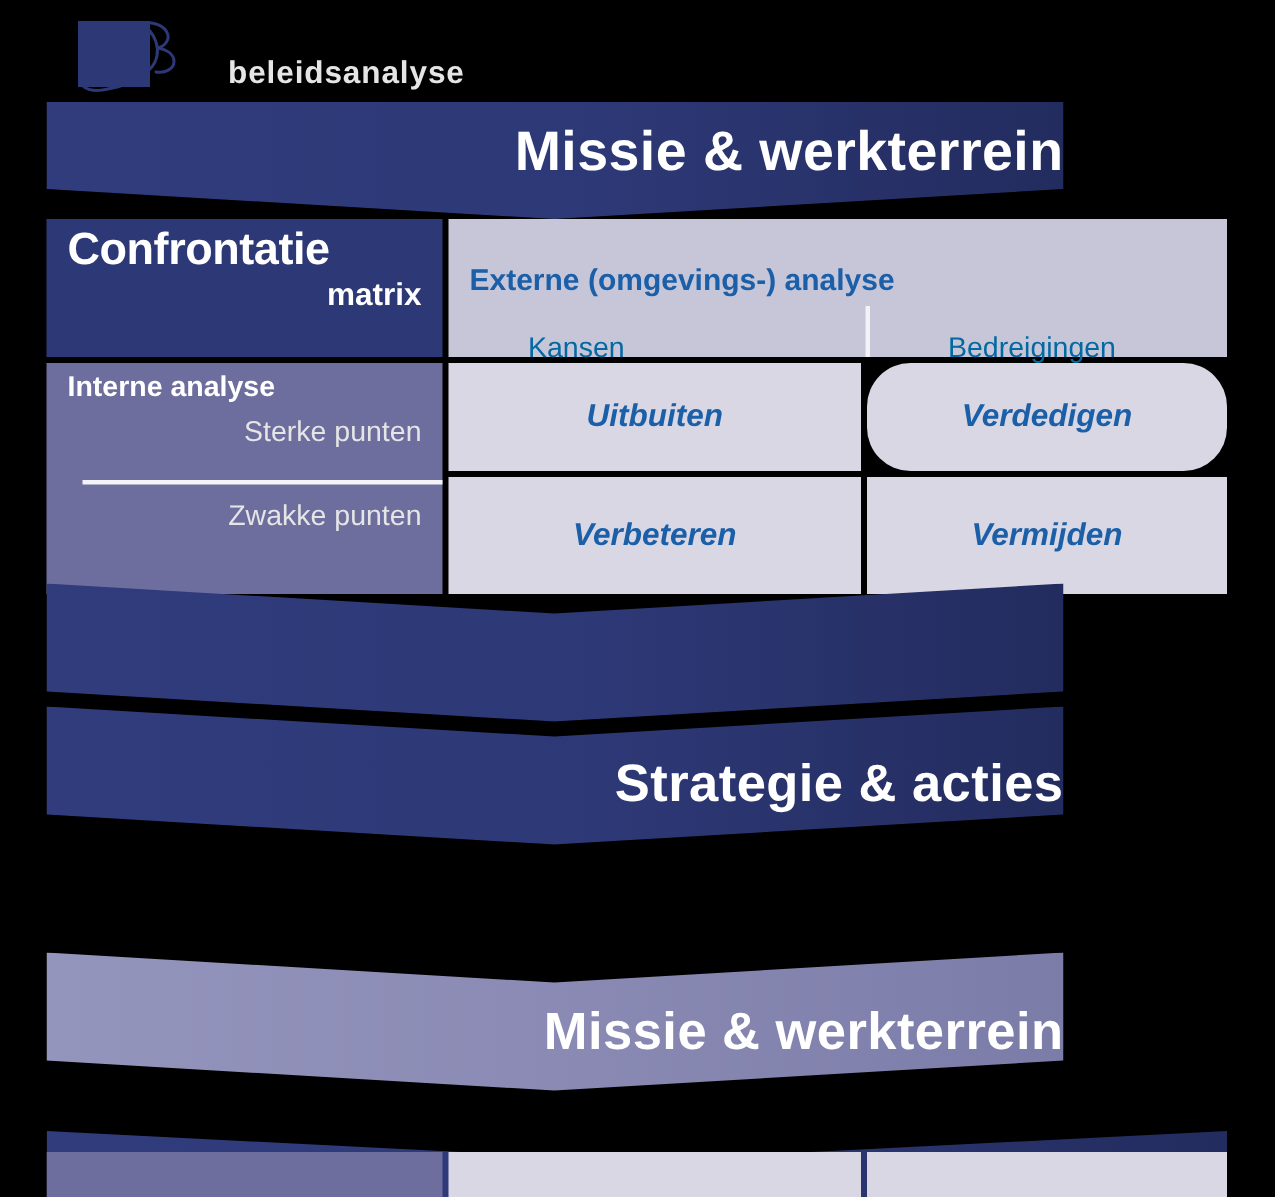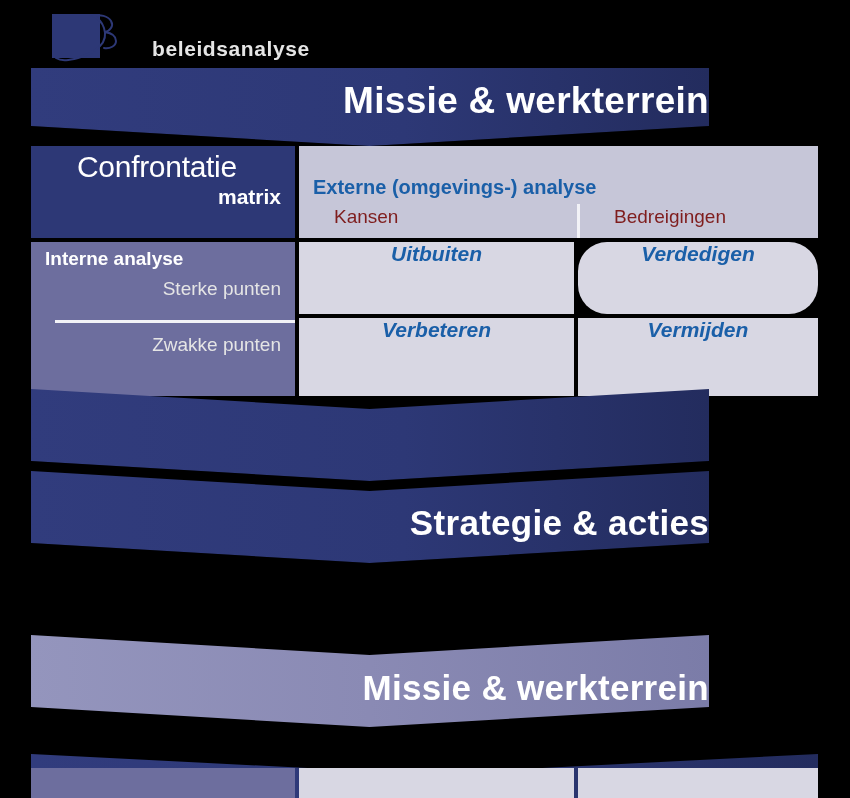--- a/index.html
+++ b/index.html
@@ -19,42 +19,42 @@
         justify-content:flex-end;}
   .band .band-label{position:relative;z-index:3;color:#ffffff;font-weight:bold;
         letter-spacing:.3px;text-align:center;white-space:nowrap;}
 
   .chev{position:absolute;left:0;top:0;width:100%;height:100%;}
 
   
   .matrix{position:absolute;left:31px;top:146px;width:787px;height:250px;}
   .mx-head-left{position:absolute;left:0;top:0;width:264px;height:92px;
       background:#2d3876;color:#fff;box-sizing:border-box;padding:6px 14px 0 14px;}
-  .mx-title-1{font-size:30px;font-weight:normal;line-height:1.02;letter-spacing:-.3px;margin-left:32px;}
+  .mx-title-1{font-size:30px;font-weight:bold;line-height:1.02;letter-spacing:-.3px;}
   .mx-title-2{font-size:21px;font-weight:bold;text-align:right;line-height:1.1;margin-top:2px;}
 
   .mx-head-right{position:absolute;left:268px;top:0;width:519px;height:92px;
       background:#c6c6d8;box-sizing:border-box;}
   .mx-ext-title{position:absolute;left:14px;top:30px;font-size:20px;font-weight:bold;color:#1a5fa8;
       white-space:nowrap;}
-  .mx-ext-col{position:absolute;top:60px;font-size:19px;color:#7f1d1d;white-space:nowrap;}
+  .mx-ext-col{position:absolute;top:76px;font-size:19px;color:#0369a1;white-space:nowrap;margin-left:18px;}
   .mx-ext-col.c1{left:35px;}
   .mx-ext-col.c2{left:315px;}
   .mx-ext-sep{position:absolute;left:278px;top:58px;width:3px;height:34px;background:#f2f2f7;}
 
   .mx-side{position:absolute;left:0;top:96px;width:264px;height:154px;background:#6d6e9e;
       box-sizing:border-box;}
   .mx-side-title{position:absolute;left:14px;top:6px;font-size:19px;font-weight:bold;color:#fff;
       white-space:nowrap;}
   .mx-side-row{position:absolute;right:14px;font-size:19px;color:#e5e5e5;white-space:nowrap;}
   .mx-side-row.r1{top:36px;}
   .mx-side-row.r2{top:92px;}
   .mx-side-sep{position:absolute;left:24px;top:78px;width:240px;height:3px;background:#f2f2f7;}
 
-  .mx-cell{position:absolute;background:#d8d7e3;display:flex;
+  .mx-cell{position:absolute;background:#d8d7e3;display:flex;align-items:center;
       justify-content:center;}
   .mx-cell span{font-size:21px;font-weight:bold;font-style:italic;color:#1a5fa8;white-space:nowrap;}
   .mx-c00{left:268px;top:96px;width:275px;height:72px;}
   .mx-c01{left:547px;top:96px;width:240px;height:72px;border-radius:29px;}
   .mx-c10{left:268px;top:172px;width:275px;height:78px;}
   .mx-c11{left:547px;top:172px;width:240px;height:78px;}
 
   
   .repeat{position:absolute;left:31px;bottom:0;width:787px;height:46px;overflow:hidden;}
   .rep-side{position:absolute;left:0;top:16px;width:264px;height:30px;background:#6d6e9e;}

